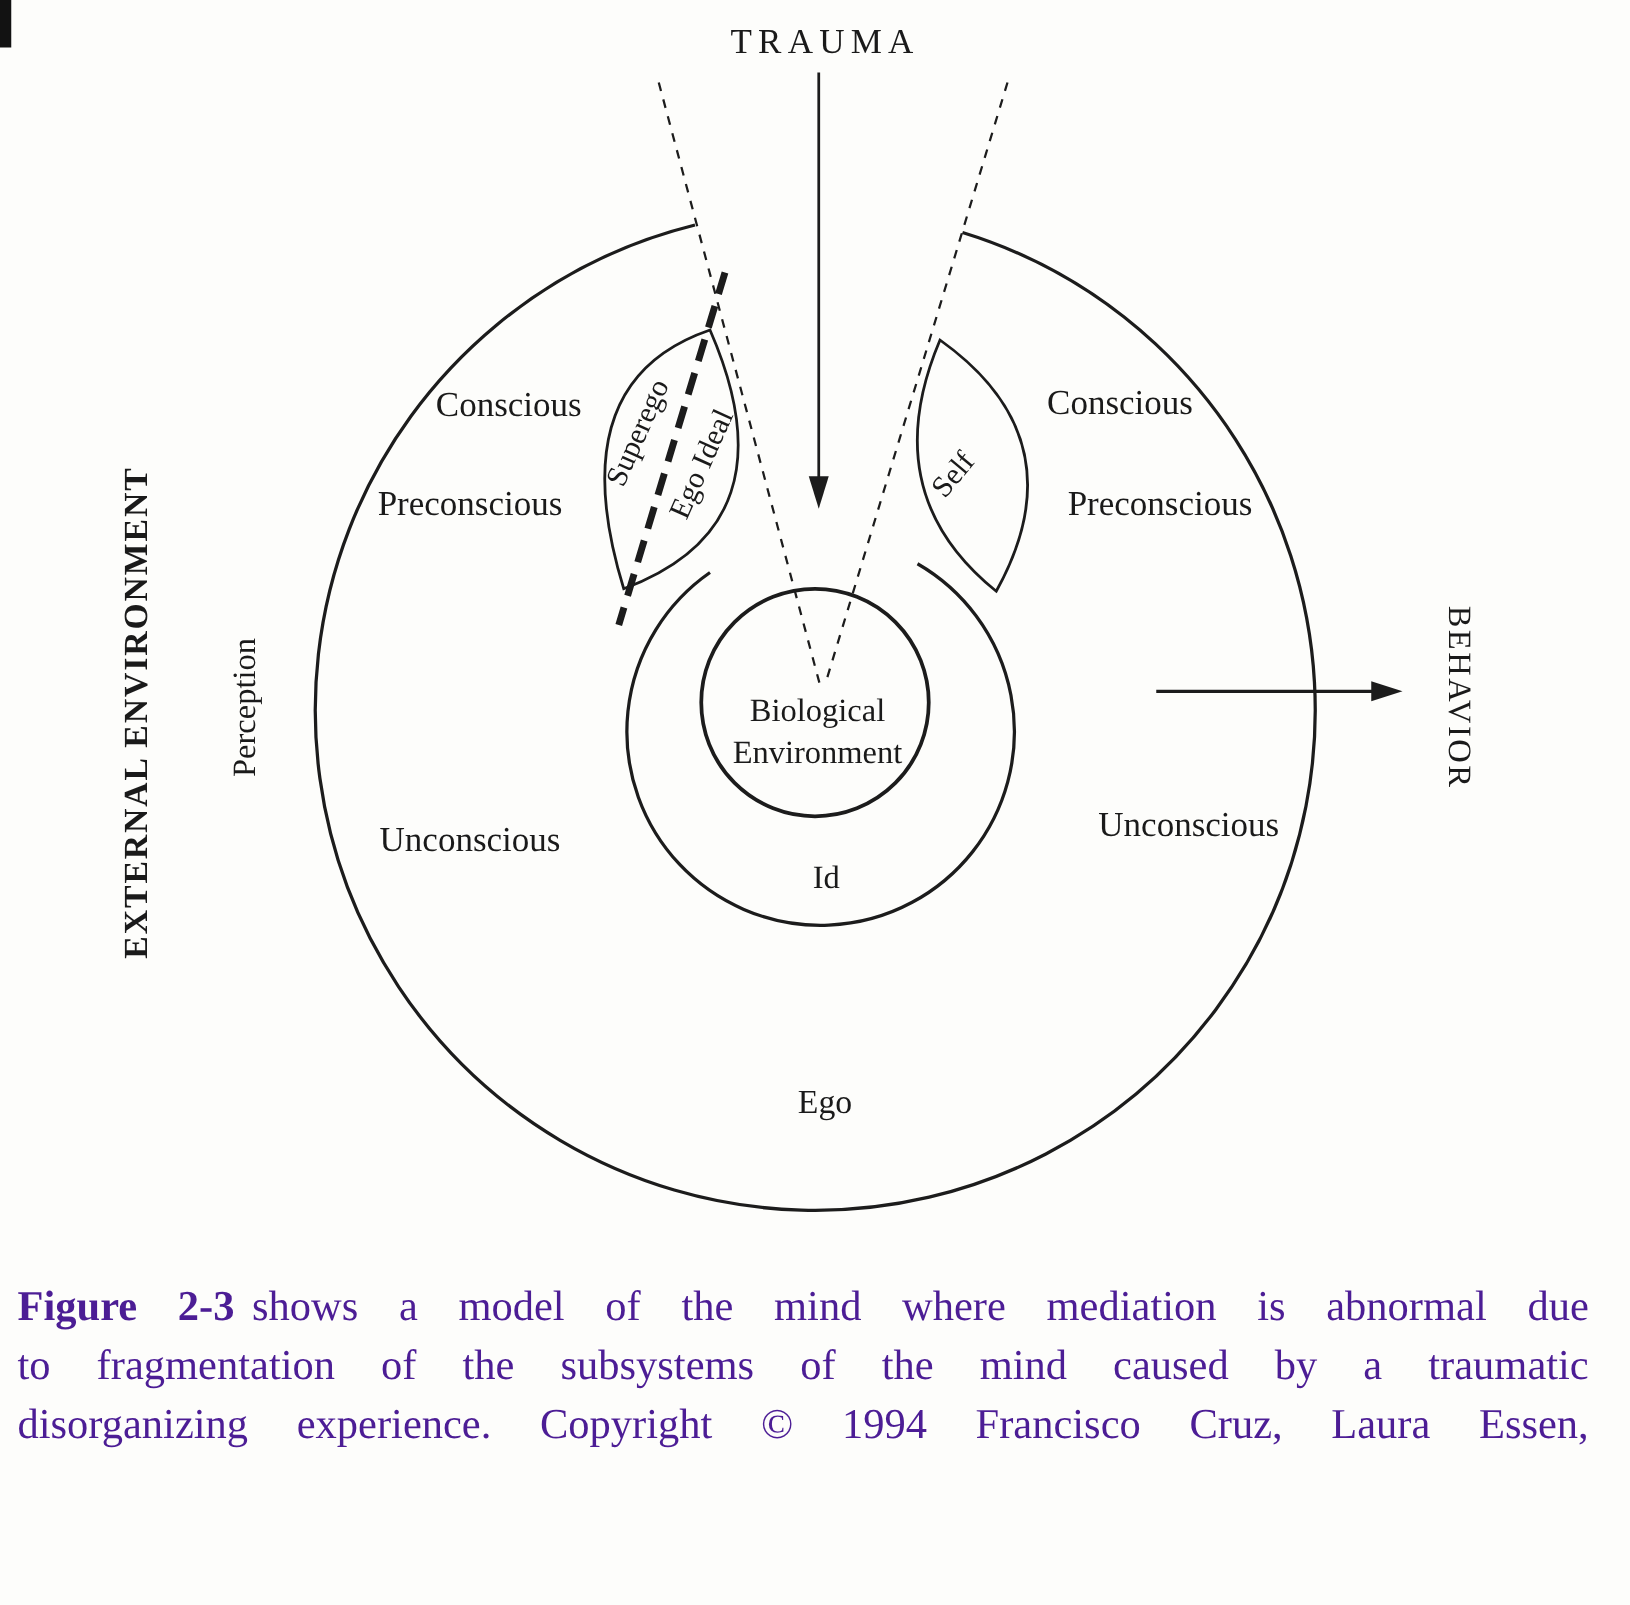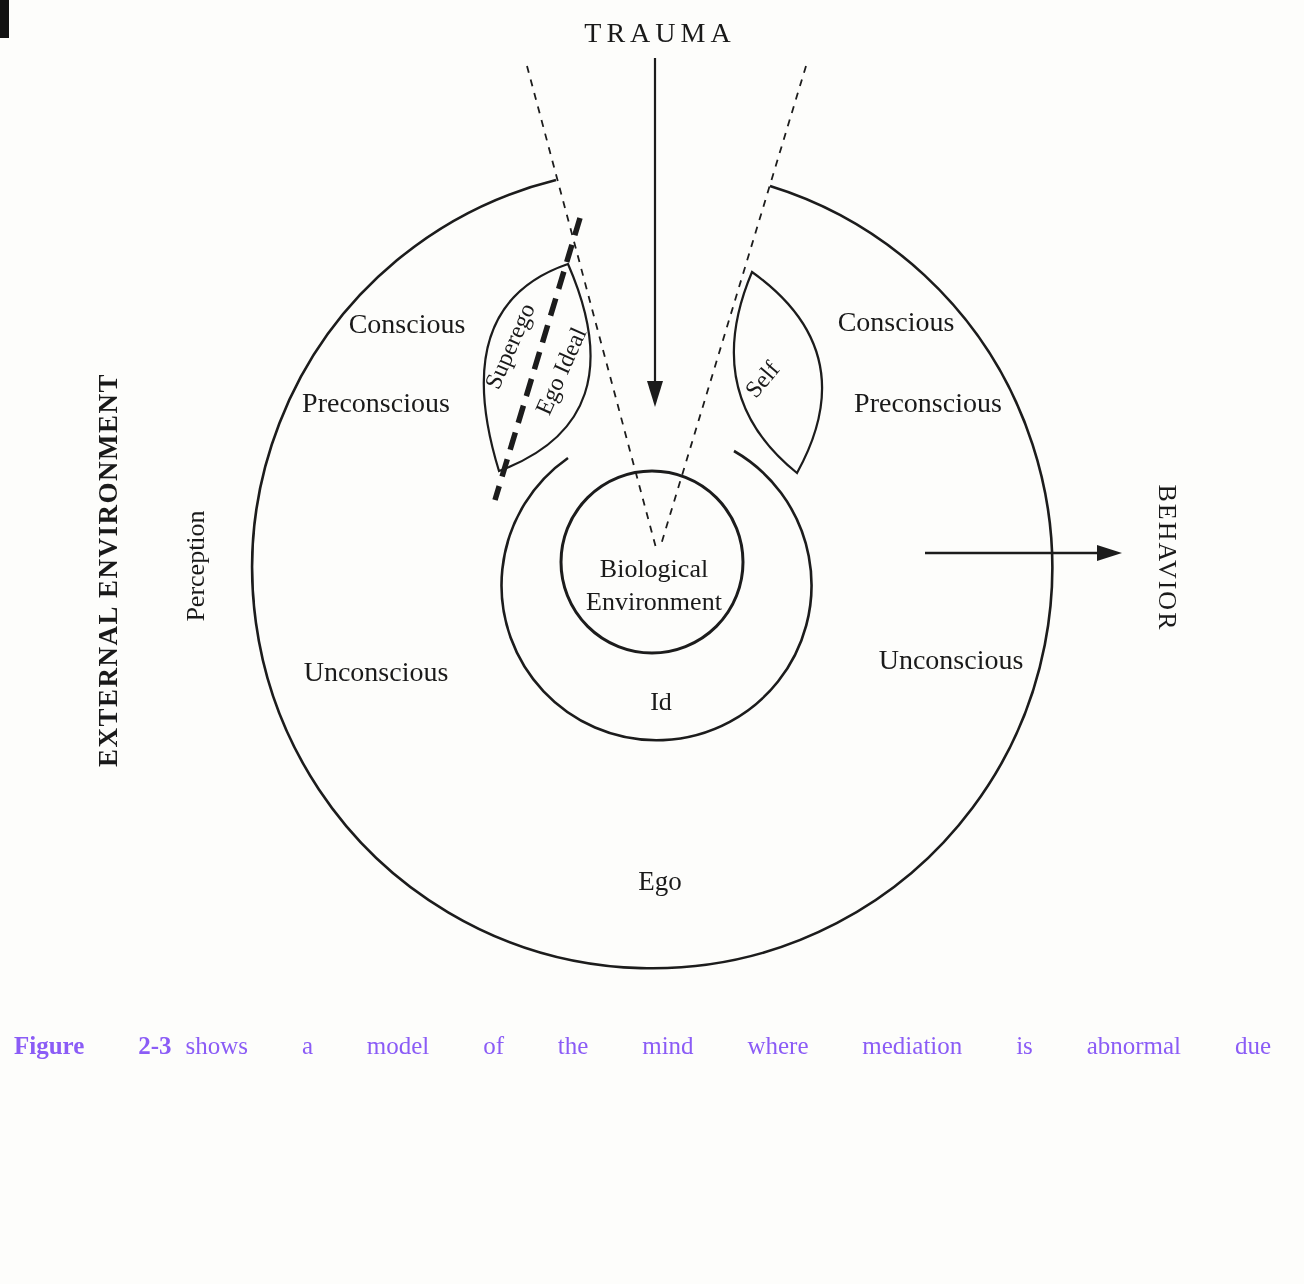--- a/index.html
+++ b/index.html
@@ -16,23 +16,23 @@
     position:absolute;left:0;top:0;width:9px;height:38px;background:#121212;
   }
   svg.diagram{display:block;}
   svg .lbl{
     font-family:"Liberation Serif","DejaVu Serif",serif;
     fill:#1a1a1a;
   }
   svg .stroke{stroke:#1c1c1c;fill:none;}
   .caption{
     padding:14px 33px 0 14px;
-    font-size:25px;
+    font-size:34px;
     line-height:47px;
-    color:#8b5cf6;
+    color:#4c1d95;
   }
   .cap-line{text-align:justify;}
   .cap-line.j{text-align-last:justify;}
   .fignum{font-weight:700;margin-right:14px;}
 </style>
 </head>
 <body>
 
 <div class="page">
 
@@ -88,15 +88,17 @@
     <text class="lbl" x="654" y="577" font-size="26" text-anchor="middle">Biological</text>
     <text class="lbl" x="654" y="610" font-size="26" text-anchor="middle">Environment</text>
 
     <text class="lbl" x="661" y="710" font-size="26" text-anchor="middle">Id</text>
 
     <text class="lbl" x="660" y="890" font-size="27" text-anchor="middle">Ego</text>
   </svg>
 
   <div class="caption">
     <div class="cap-line j"><span class="fignum">Figure 2-3</span><span>shows a model of the mind where mediation is abnormal due</span></div>
+    <div class="cap-line j">to fragmentation of the subsystems of the mind caused by a traumatic</div>
+    <div class="cap-line j">disorganizing experience. Copyright © 1994 Francisco Cruz, Laura Essen,</div>
   </div>
 
 </div>
 
 </body></html>

